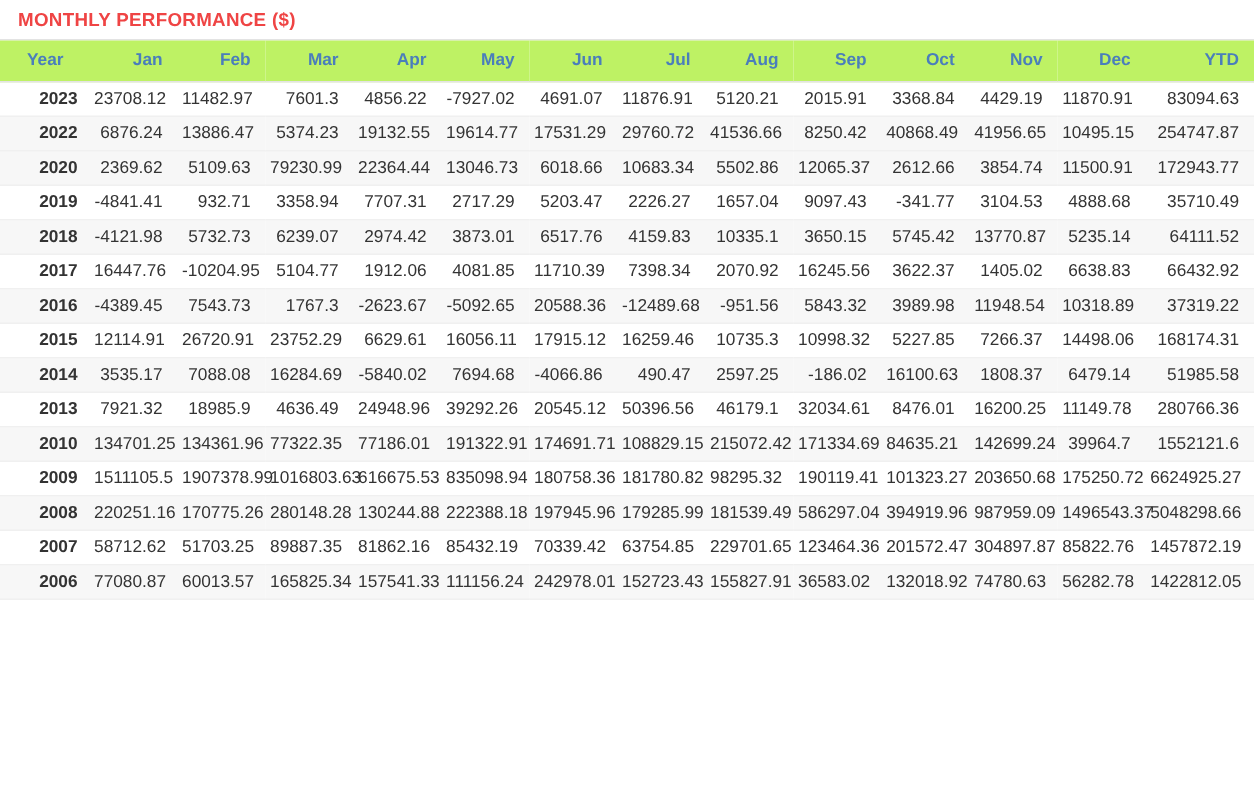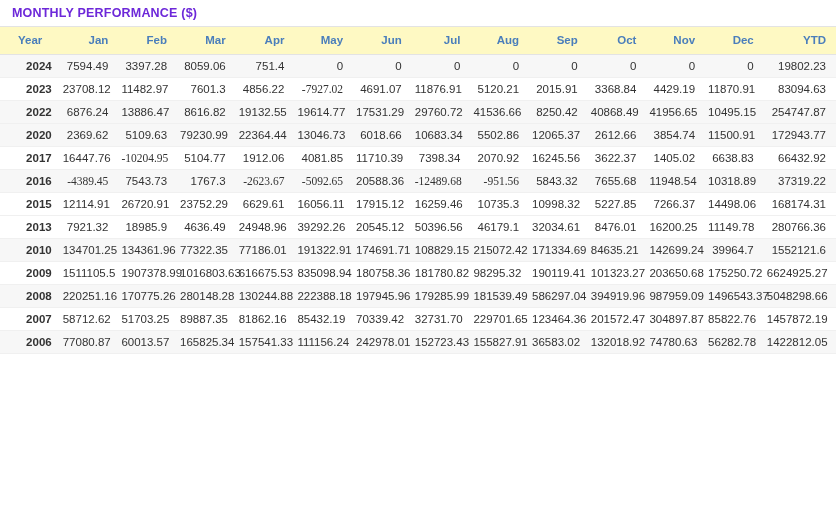--- a/index.html
+++ b/index.html
@@ -12,21 +12,21 @@
   #page {
     width: 836px;
     height: 531px;
     background: #ffffff;
     position: relative;
     overflow: hidden;
   }
   .panel-title {
     font-size: 12.5px;
     font-weight: bold;
-    color: #6d28d9;
+    color: #ef4444;
     letter-spacing: 0.2px;
     padding: 6px 0 5px 12px;
     line-height: 15px;
   }
   .title-rule {
     height: 1px;
     background: #e3e3e3;
     width: 100%;
   }
   table.perf {
@@ -34,21 +34,21 @@
     border-collapse: collapse;
     table-layout: fixed;
     font-size: 11.5px;
   }
   table.perf thead th {
     color: #4a7ebb;
     font-weight: bold;
     font-size: 11.5px;
     text-align: right;
     padding: 7px 10px 8px 4px;
-    background: #fef9c3;
+    background: #bef264;
     border-bottom: 1px solid #e3e3e3;
     white-space: nowrap;
   }
   table.perf thead th.col-year {
     text-align: left;
     padding-left: 18px;
   }
   table.perf tbody td {
     text-align: right;
     padding: 5px 10px 5px 3px;
@@ -61,21 +61,21 @@
     background: #f7f7f7;
   }
   table.perf tbody tr.even td {
     background: #ffffff;
   }
   table.perf tbody td.year-cell {
     font-weight: bold;
     color: #333333;
     padding-right: 8px;
   }
-  td.neg { color: #e8483f; font-family: Liberation Serif, serif; }
+  td.neg { color: #e8483f; }
   
   col.c-year { width: 58px; }
   col.c-mon  { width: 57px; }
   col.c-ytd  { width: 70px; }
 </style>
 </head>
 <body>
 
 <div id="page">
 
@@ -111,57 +111,41 @@
           <th>Jul</th>
           <th>Aug</th>
           <th>Sep</th>
           <th>Oct</th>
           <th>Nov</th>
           <th>Dec</th>
           <th>YTD</th>
         </tr>
     </thead>
     <tbody id="body">
-        <tr class="odd">
-          <td class="year-cell">2024</td>
-          <td>7594.49</td>
-          <td>3397.28</td>
-          <td>8059.06</td>
-          <td>751.4</td>
-          <td>0</td>
-          <td>0</td>
-          <td>0</td>
-          <td>0</td>
-          <td>0</td>
-          <td>0</td>
-          <td>0</td>
-          <td>0</td>
-          <td>19802.23</td>
-        </tr>
         <tr class="even">
           <td class="year-cell">2023</td>
           <td>23708.12</td>
           <td>11482.97</td>
           <td>7601.3</td>
           <td>4856.22</td>
           <td class="neg">-7927.02</td>
           <td>4691.07</td>
           <td>11876.91</td>
           <td>5120.21</td>
           <td>2015.91</td>
           <td>3368.84</td>
           <td>4429.19</td>
           <td>11870.91</td>
           <td>83094.63</td>
         </tr>
         <tr class="odd">
           <td class="year-cell">2022</td>
           <td>6876.24</td>
           <td>13886.47</td>
-          <td>8616.82</td>
+          <td>5374.23</td>
           <td>19132.55</td>
           <td>19614.77</td>
           <td>17531.29</td>
           <td>29760.72</td>
           <td>41536.66</td>
           <td>8250.42</td>
           <td>40868.49</td>
           <td>41956.65</td>
           <td>10495.15</td>
           <td>254747.87</td>
@@ -176,20 +160,52 @@
           <td>6018.66</td>
           <td>10683.34</td>
           <td>5502.86</td>
           <td>12065.37</td>
           <td>2612.66</td>
           <td>3854.74</td>
           <td>11500.91</td>
           <td>172943.77</td>
         </tr>
         <tr class="even">
+          <td class="year-cell">2019</td>
+          <td class="neg">-4841.41</td>
+          <td>932.71</td>
+          <td>3358.94</td>
+          <td>7707.31</td>
+          <td>2717.29</td>
+          <td>5203.47</td>
+          <td>2226.27</td>
+          <td>1657.04</td>
+          <td>9097.43</td>
+          <td class="neg">-341.77</td>
+          <td>3104.53</td>
+          <td>4888.68</td>
+          <td>35710.49</td>
+        </tr>
+        <tr class="odd">
+          <td class="year-cell">2018</td>
+          <td class="neg">-4121.98</td>
+          <td>5732.73</td>
+          <td>6239.07</td>
+          <td>2974.42</td>
+          <td>3873.01</td>
+          <td>6517.76</td>
+          <td>4159.83</td>
+          <td>10335.1</td>
+          <td>3650.15</td>
+          <td>5745.42</td>
+          <td>13770.87</td>
+          <td>5235.14</td>
+          <td>64111.52</td>
+        </tr>
+        <tr class="even">
           <td class="year-cell">2017</td>
           <td>16447.76</td>
           <td class="neg">-10204.95</td>
           <td>5104.77</td>
           <td>1912.06</td>
           <td>4081.85</td>
           <td>11710.39</td>
           <td>7398.34</td>
           <td>2070.92</td>
           <td>16245.56</td>
@@ -202,41 +218,57 @@
           <td class="year-cell">2016</td>
           <td class="neg">-4389.45</td>
           <td>7543.73</td>
           <td>1767.3</td>
           <td class="neg">-2623.67</td>
           <td class="neg">-5092.65</td>
           <td>20588.36</td>
           <td class="neg">-12489.68</td>
           <td class="neg">-951.56</td>
           <td>5843.32</td>
-          <td>7655.68</td>
+          <td>3989.98</td>
           <td>11948.54</td>
           <td>10318.89</td>
           <td>37319.22</td>
         </tr>
         <tr class="even">
           <td class="year-cell">2015</td>
           <td>12114.91</td>
           <td>26720.91</td>
           <td>23752.29</td>
           <td>6629.61</td>
           <td>16056.11</td>
           <td>17915.12</td>
           <td>16259.46</td>
           <td>10735.3</td>
           <td>10998.32</td>
           <td>5227.85</td>
           <td>7266.37</td>
           <td>14498.06</td>
           <td>168174.31</td>
         </tr>
+        <tr class="odd">
+          <td class="year-cell">2014</td>
+          <td>3535.17</td>
+          <td>7088.08</td>
+          <td>16284.69</td>
+          <td class="neg">-5840.02</td>
+          <td>7694.68</td>
+          <td class="neg">-4066.86</td>
+          <td>490.47</td>
+          <td>2597.25</td>
+          <td class="neg">-186.02</td>
+          <td>16100.63</td>
+          <td>1808.37</td>
+          <td>6479.14</td>
+          <td>51985.58</td>
+        </tr>
         <tr class="even">
           <td class="year-cell">2013</td>
           <td>7921.32</td>
           <td>18985.9</td>
           <td>4636.49</td>
           <td>24948.96</td>
           <td>39292.26</td>
           <td>20545.12</td>
           <td>50396.56</td>
           <td>46179.1</td>
@@ -295,21 +327,21 @@
           <td>5048298.66</td>
         </tr>
         <tr class="even">
           <td class="year-cell">2007</td>
           <td>58712.62</td>
           <td>51703.25</td>
           <td>89887.35</td>
           <td>81862.16</td>
           <td>85432.19</td>
           <td>70339.42</td>
-          <td>32731.70</td>
+          <td>63754.85</td>
           <td>229701.65</td>
           <td>123464.36</td>
           <td>201572.47</td>
           <td>304897.87</td>
           <td>85822.76</td>
           <td>1457872.19</td>
         </tr>
         <tr class="odd">
           <td class="year-cell">2006</td>
           <td>77080.87</td>

